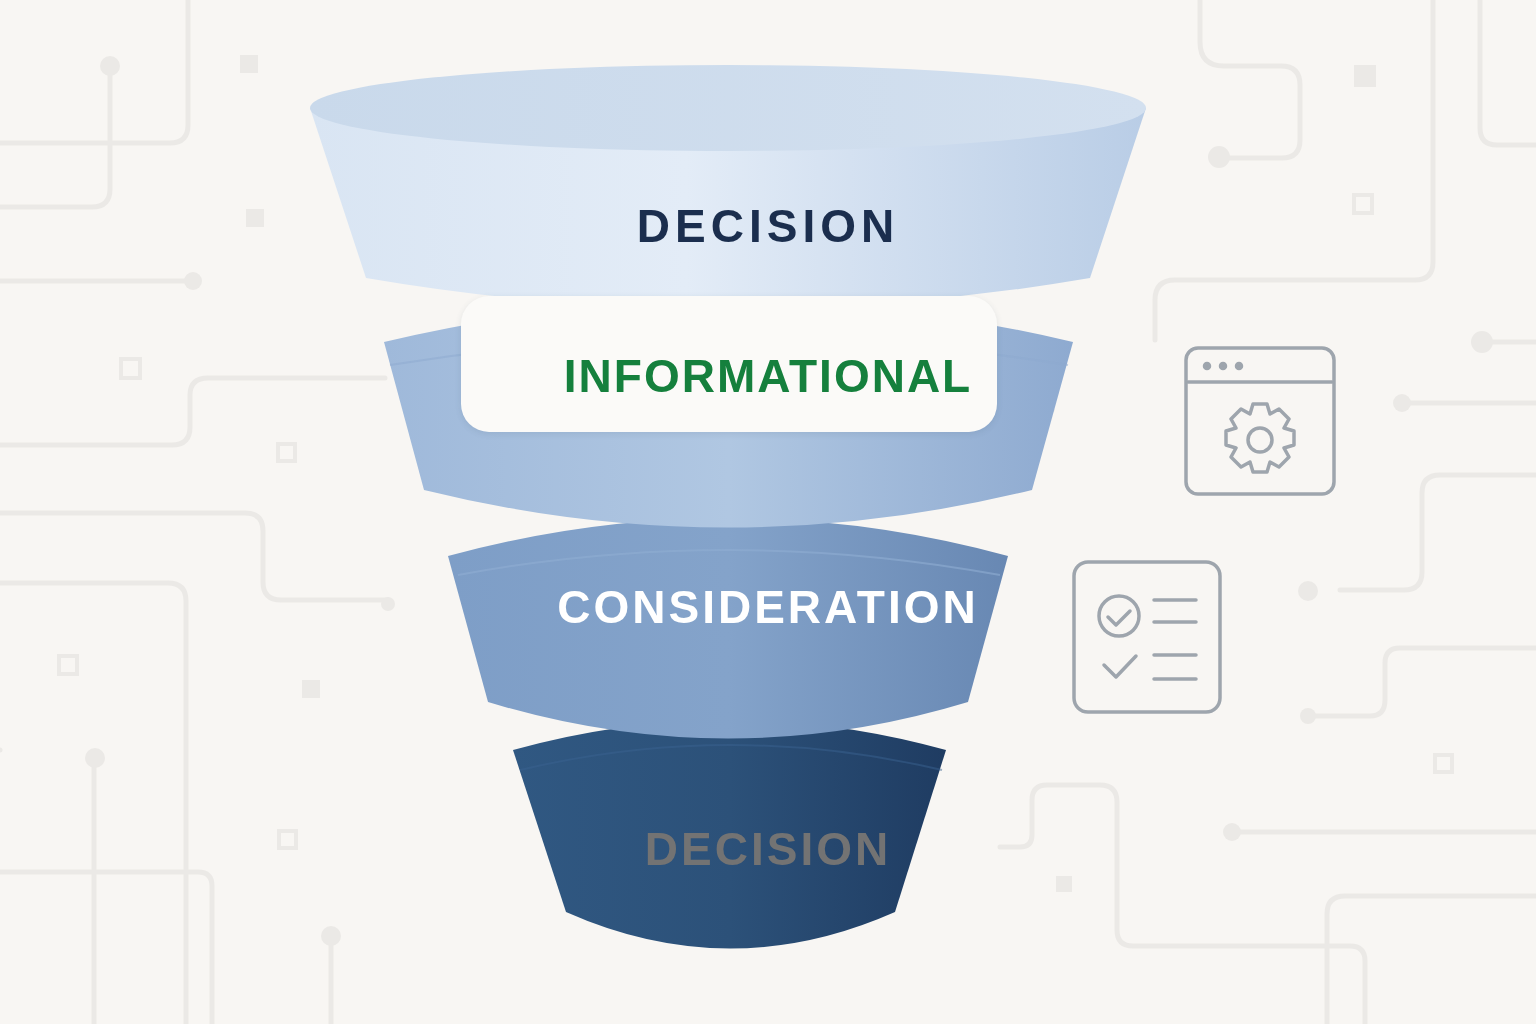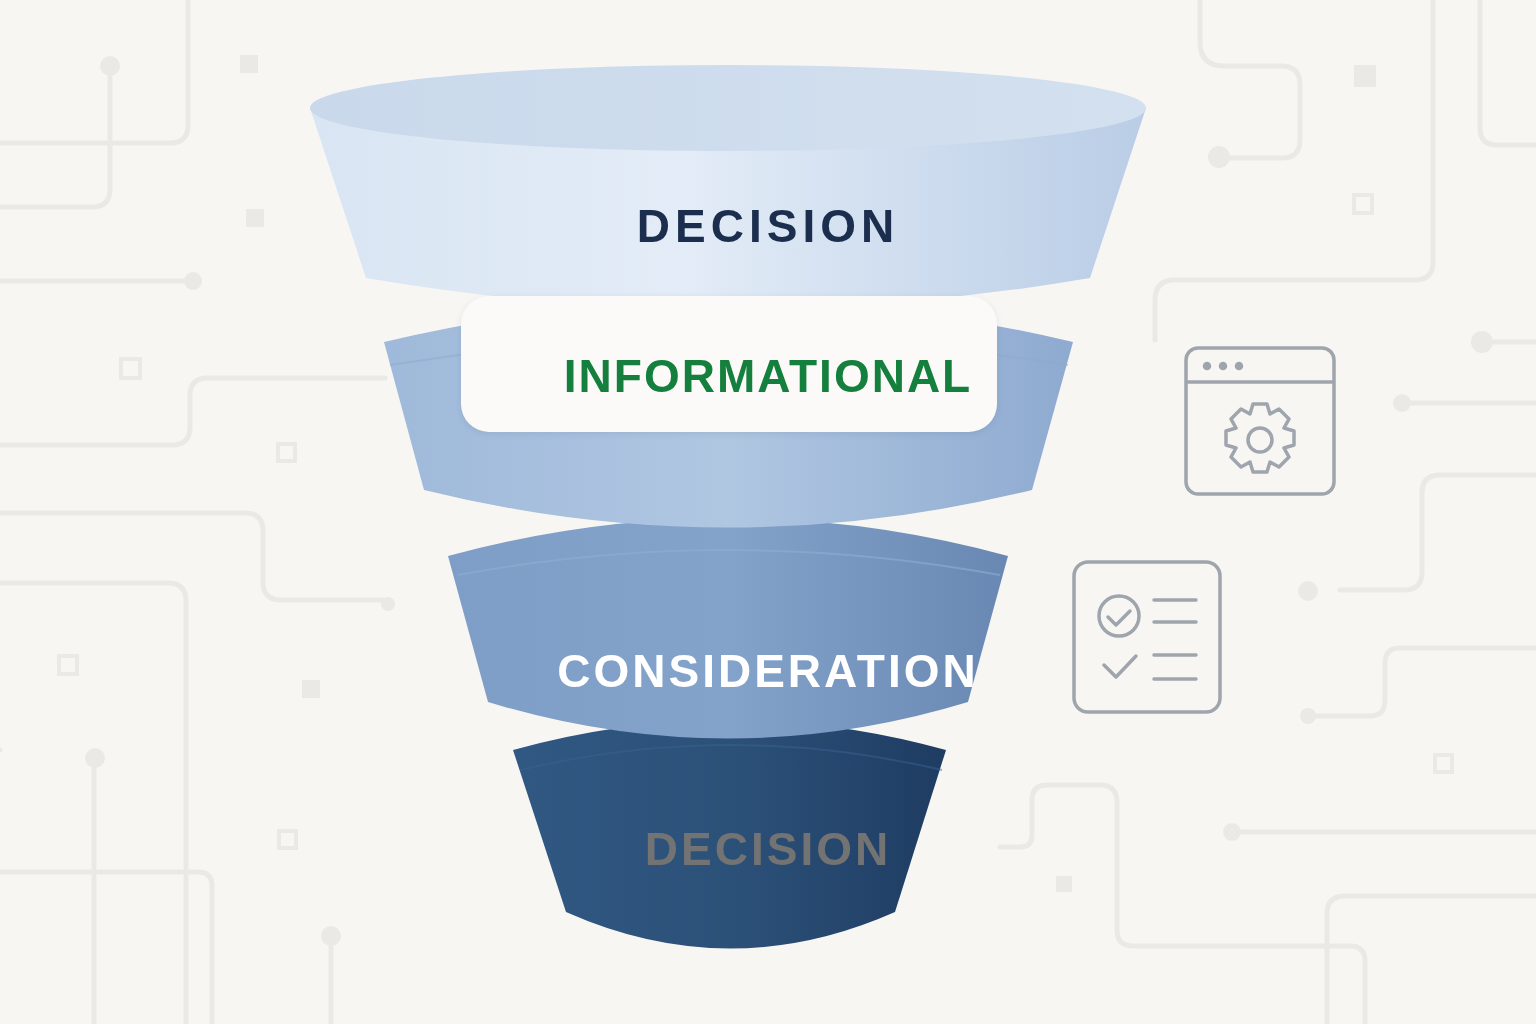--- a/index.html
+++ b/index.html
@@ -14,21 +14,21 @@
     position: absolute;
     left: 0; width: 1536px;
     text-align: center;
     font-weight: 700;
     letter-spacing: 3px;
     font-size: 46px;
     line-height: 1;
   }
   .lbl-awareness { top: 203px; color: #1b2e4e; letter-spacing: 5px; }
   .lbl-informational { top: 333px; color: #15803d; letter-spacing: 2px; margin-top: 20px; }
-  .lbl-consideration { top: 648px; color: #ffffff; }
+  .lbl-consideration { top: 584px; color: #ffffff; }
   .lbl-decision { top: 826px; color: #737373; }
   .pill {
     position: absolute;
     left: 461px; top: 296px; width: 536px; height: 136px;
     background: #fbfaf8;
     border-radius: 28px;
     box-shadow: 0 2px 6px rgba(60,80,110,0.12);
   }
 </style>
 </head>

